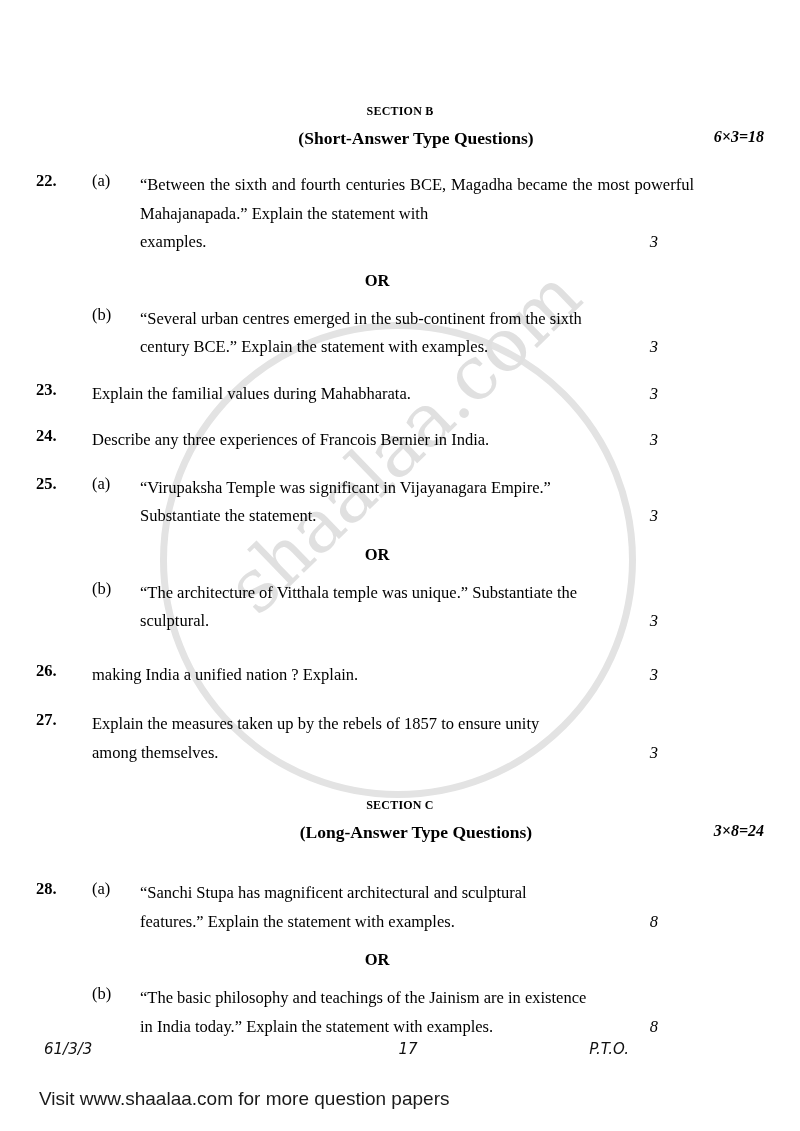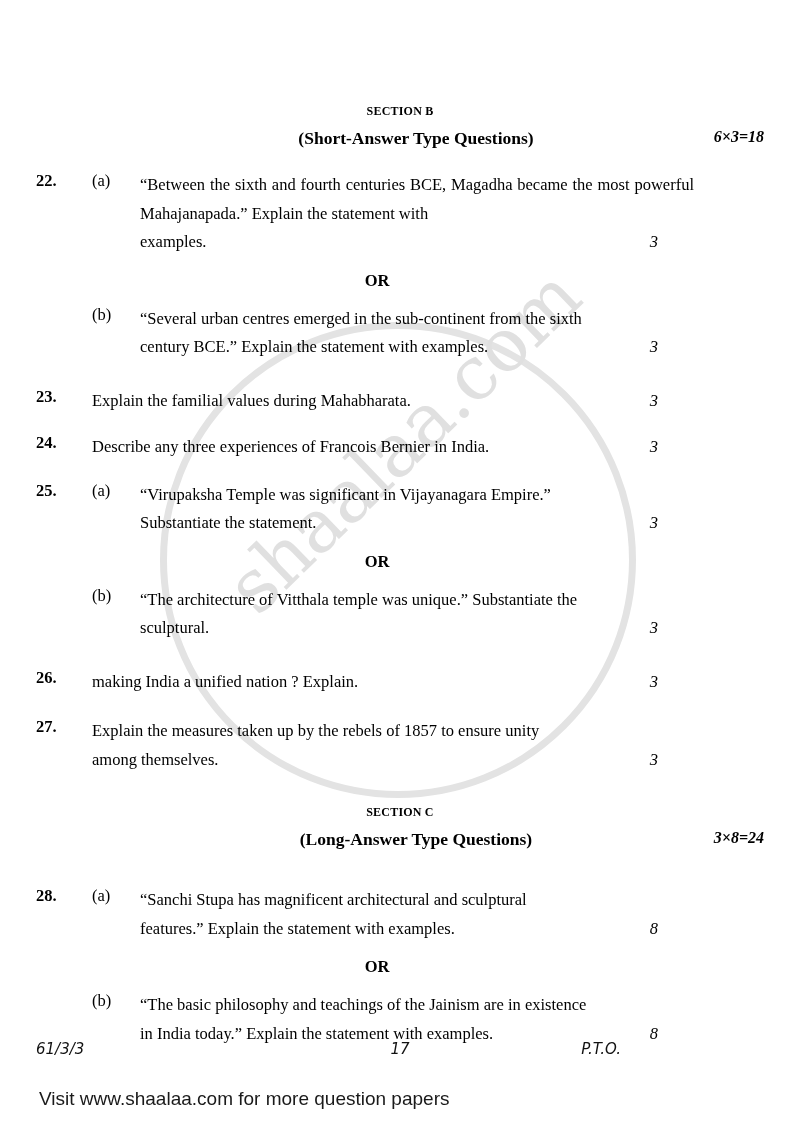--- a/index.html
+++ b/index.html
@@ -131,21 +131,21 @@
     text-align: center;
     font-weight: bold;
     font-size: 16.5px;
     margin-top: 14px;
     margin-left: -40px;
   }
 
   
   #footer {
     position: absolute;
-    left: 0;
+    left: 8px;
     top: 1040px;
     width: 657px;
     height: 26px;
     z-index: 3;
   }
   #footer .f-left, #footer .f-mid, #footer .f-right {
     position: absolute;
     font-family: "DejaVu Sans", sans-serif;
     font-style: italic;
     font-size: 15px;
@@ -201,21 +201,21 @@
 
     <div class="q" style="margin-top:14px;">
       <div class="q-part">(b)</div>
       <div class="q-body indent-part">
         <span>“Several urban centres emerged in the sub-continent from the sixth</span>
         <span class="lastline">century BCE.” Explain the statement with examples.</span>
         <span class="marks" style="bottom:0;">3</span>
       </div>
     </div>
 
-    <div class="q" style="margin-top:25px;">
+    <div class="q" style="margin-top:18px;">
       <div class="q-num">23.</div>
       <div class="q-body indent-plain">
         <span class="lastline">Explain the familial values during Mahabharata.</span>
         <span class="marks" style="top:0;">3</span>
       </div>
     </div>
 
     <div class="q" style="margin-top:18px;">
       <div class="q-num">24.</div>
       <div class="q-body indent-plain">

